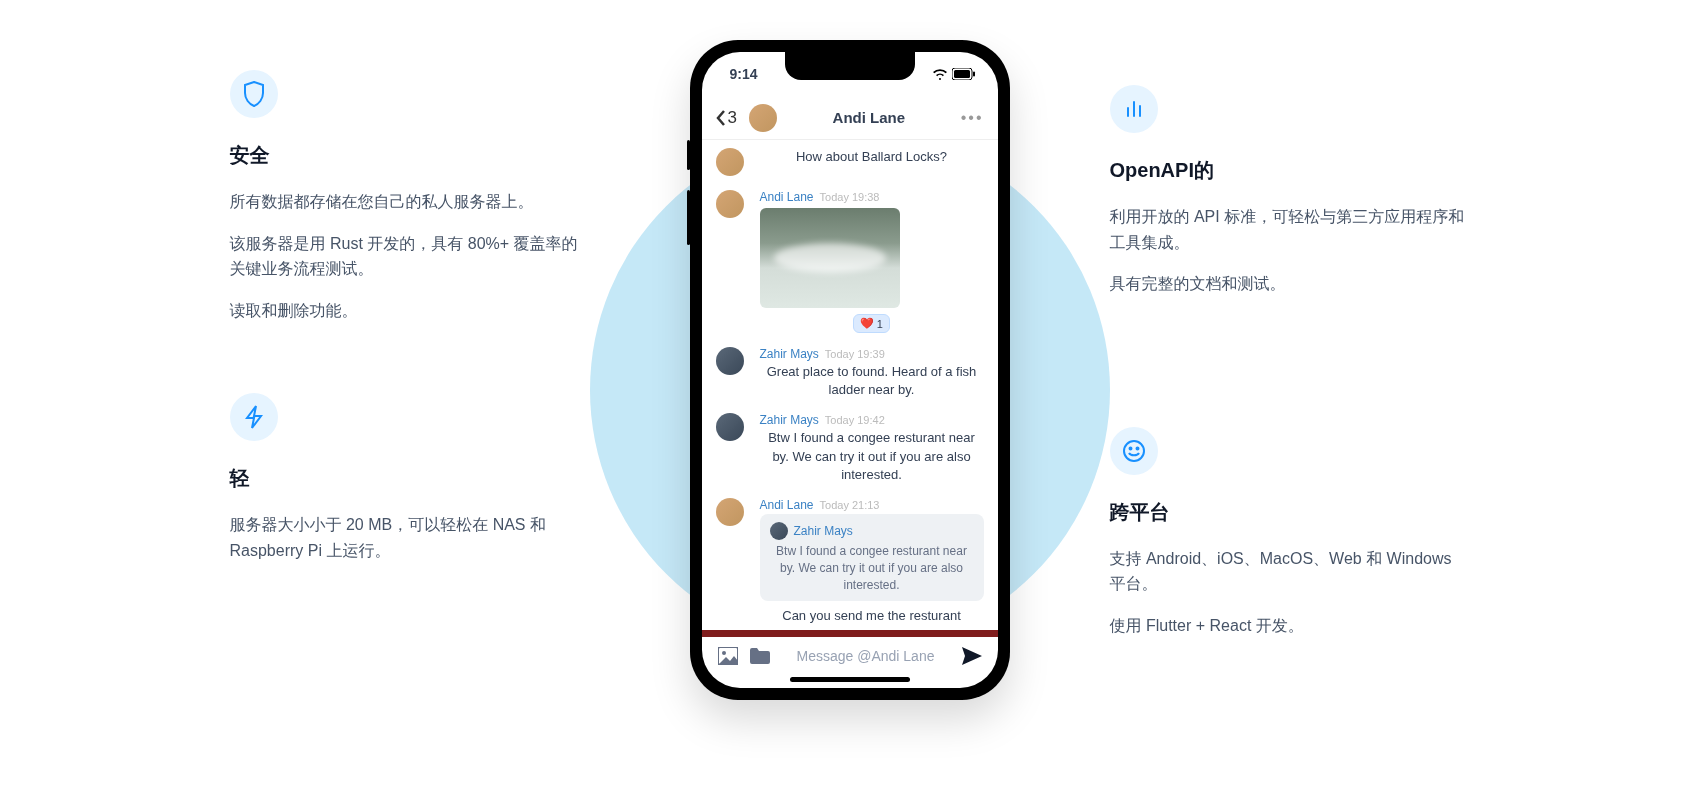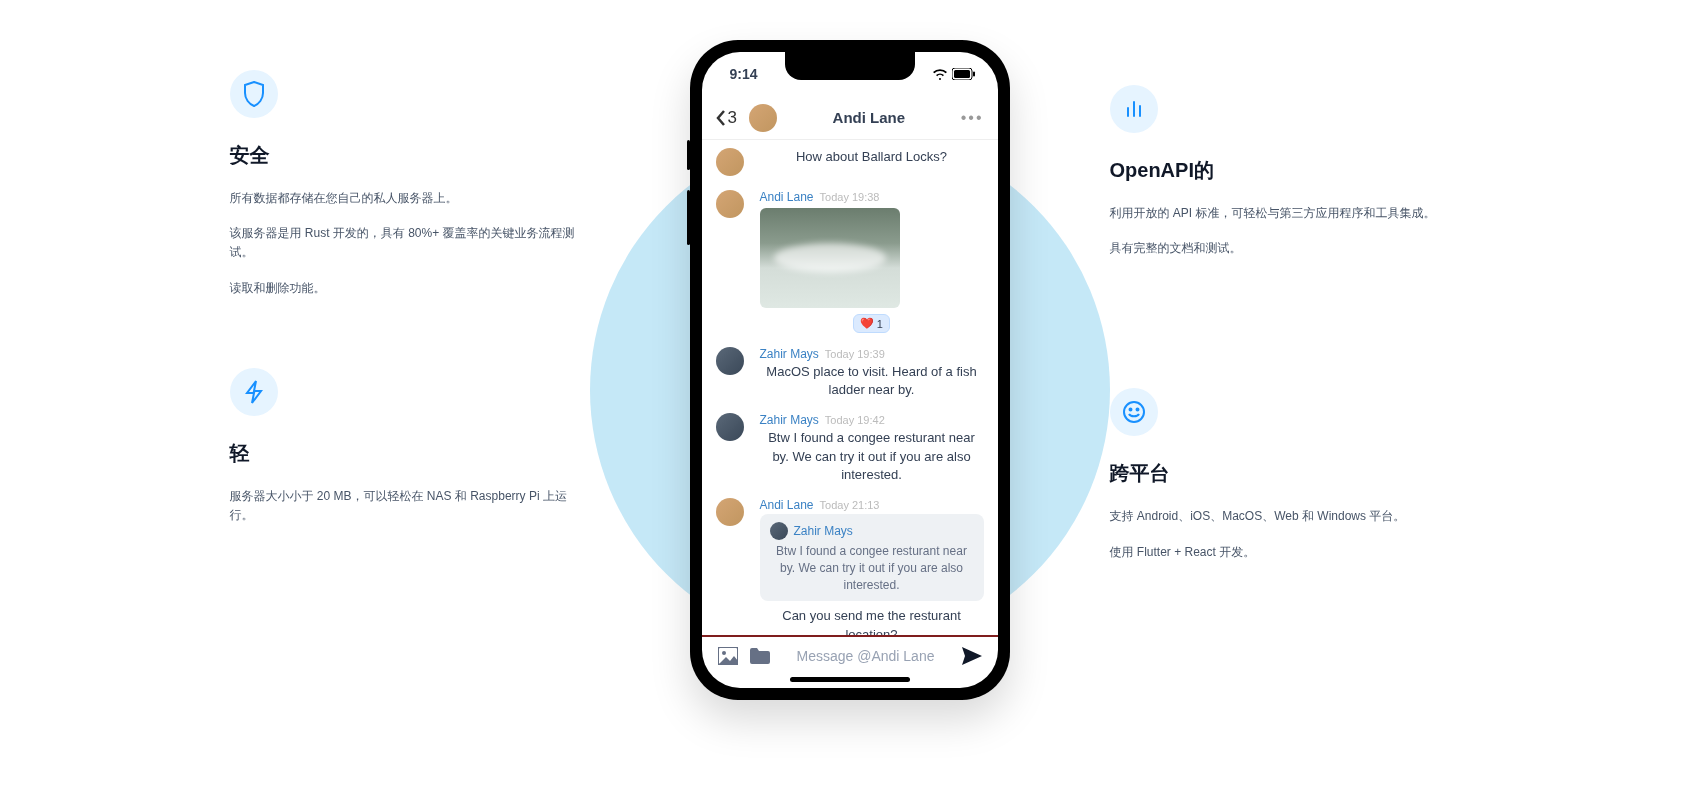--- a/index.html
+++ b/index.html
@@ -16,21 +16,21 @@
 .col { width: 360px; display: flex; flex-direction: column; gap: 70px; }
 .col-left { padding-top: 30px; justify-content: space-between; }
 .col-right { padding-top: 45px; }
 .feature { display: flex; flex-direction: column; gap: 16px; }
 .icon-badge {
   width: 48px; height: 48px; border-radius: 50%; background: #e6f4ff;
   display: flex; align-items: center; justify-content: center; color: #1890ff;
   margin-bottom: 8px;
 }
 .feature h3 { font-size: 20px; font-weight: 700; color: #101828; margin-bottom: 4px; }
-.feature p { font-size: 12px; line-height: 1.6; color: #475467; }
+.feature p { font-size: 16px; line-height: 1.6; color: #475467; }
 .center { position: relative; width: 400px; display: flex; justify-content: center; }
 .bg-circle {
   position: absolute; top: 90px; left: 50%; transform: translateX(-50%);
   width: 520px; height: 520px; border-radius: 50%; background: #c5e8f7; z-index: 0;
 }
 .phone {
   position: relative; z-index: 1; width: 320px; height: 660px; background: #000;
   border-radius: 48px; padding: 12px; box-shadow: 0 20px 40px rgba(0,0,0,.15); text-align: center;
 }
 .phone::before, .phone::after {
@@ -85,21 +85,21 @@
 }
 .quote {
   background: #eef1f4; border-radius: 8px; padding: 8px 10px; margin-bottom: 6px;
 }
 .quote-header { display: flex; align-items: center; gap: 6px; margin-bottom: 3px; }
 .quote-avatar { width: 18px; height: 18px; border-radius: 50%; }
 .quote-name { font-size: 12px; color: #3b82c4; font-weight: 500; }
 .quote-text { font-size: 12px; color: #667085; line-height: 1.4; }
 .input-bar {
   display: flex; align-items: center; gap: 12px; padding: 10px 16px 8px;
-  border-top: 2px solid #7f1d1d; color: #667085;
+  border-top: 7px solid #7f1d1d; color: #667085;
 }
 .input-placeholder { flex: 1; font-size: 14px; color: #98a2b3; }
 .home-indicator {
   height: 5px; width: 120px; background: #000; border-radius: 3px;
   margin: 4px auto 6px;
 }
 svg { display: block; }
 </style>
 </head>
 <body>
@@ -188,21 +188,21 @@
             </div>
           </div>
 
           <div class="msg-row">
             <div class="msg-avatar av-zahir"></div>
             <div class="msg-body">
               <div class="msg-meta">
                 <span class="msg-name">Zahir Mays</span>
                 <span class="msg-time">Today 19:39</span>
               </div>
-              <div class="msg-text">MacOS place to visit. Heard of a fish ladder near by.</div>
+              <div class="msg-text">Great place to found. Heard of a fish ladder near by.</div>
             </div>
           </div>
 
           <div class="msg-row">
             <div class="msg-avatar av-zahir"></div>
             <div class="msg-body">
               <div class="msg-meta">
                 <span class="msg-name">Zahir Mays</span>
                 <span class="msg-time">Today 19:42</span>
               </div>

